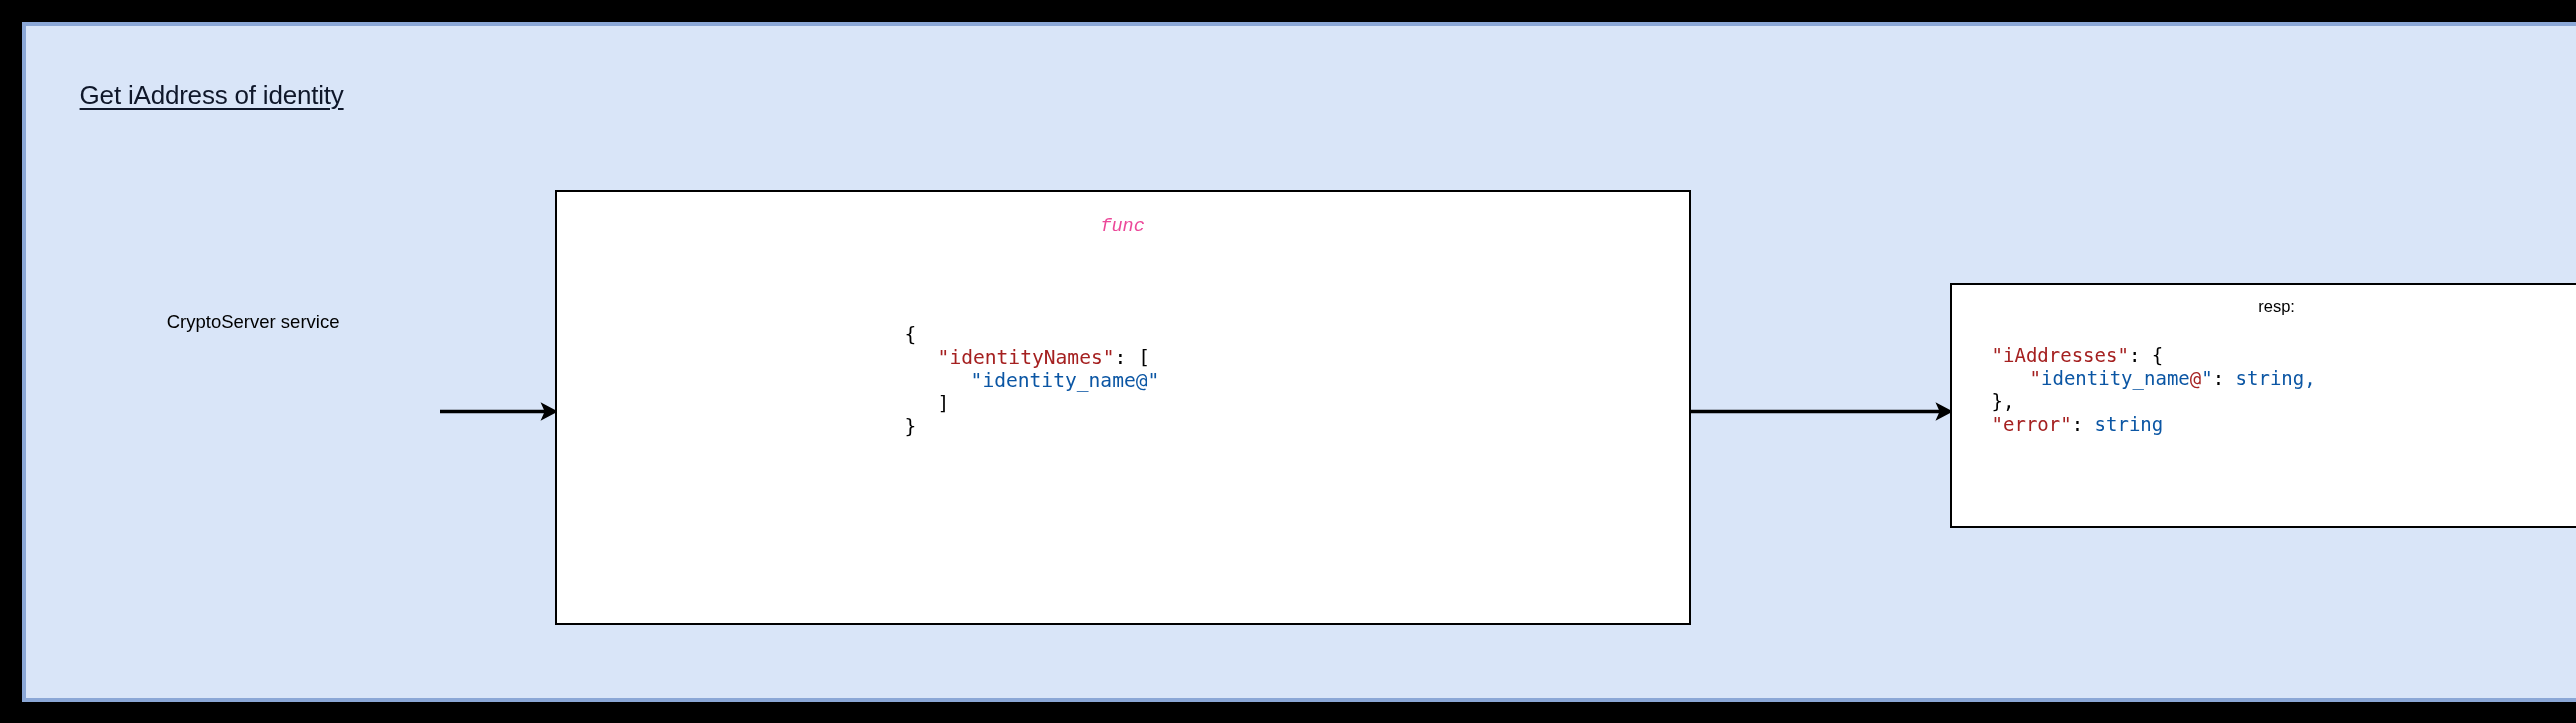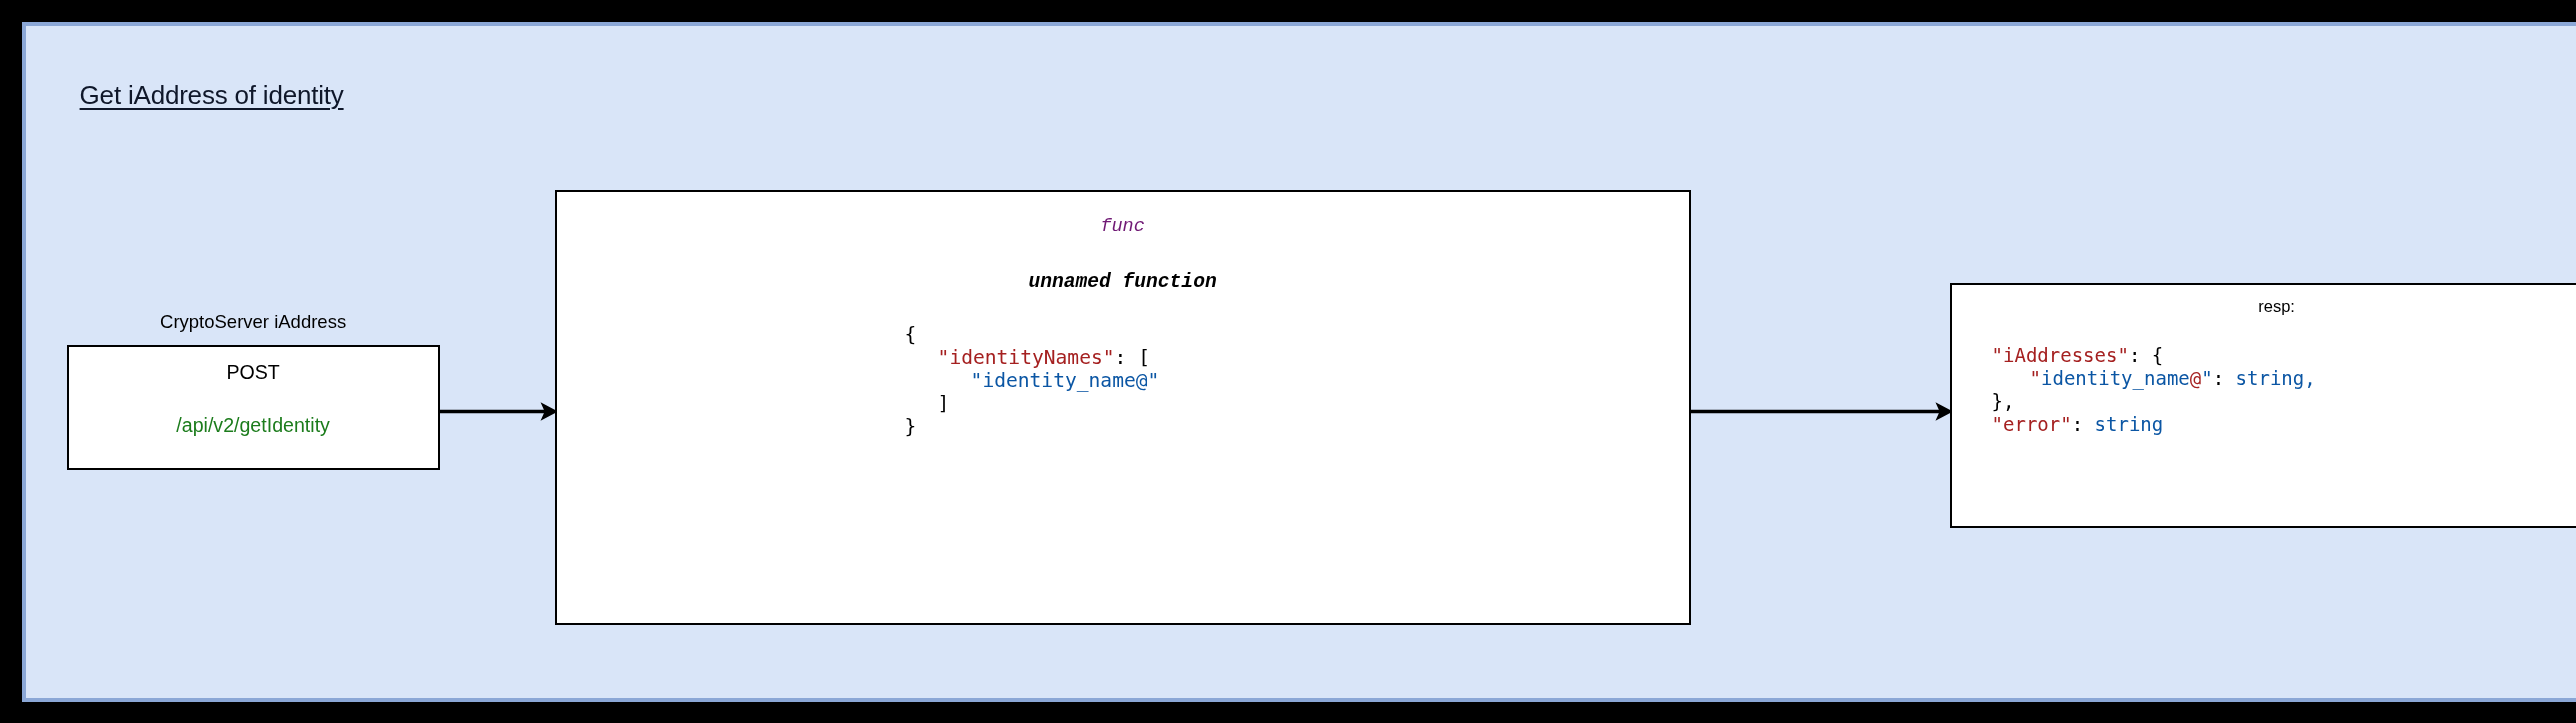--- a/index.html
+++ b/index.html
@@ -106,21 +106,21 @@
   }
   #func-kind {
     position: absolute;
     left: 0; right: 0;
     top: 26px;
     text-align: center;
     font-family: "Liberation Mono", "DejaVu Sans Mono", monospace;
     font-style: italic;
     font-size: 18.5px;
     line-height: 1;
-    color: #701a75;
+    color: #ec4899;
   }
   #func-name {
     position: absolute;
     left: 0; right: 0;
     top: 81px;
     text-align: center;
     font-family: "Liberation Mono", "DejaVu Sans Mono", monospace;
     font-style: italic;
     font-weight: bold;
     font-size: 19.6px;
@@ -182,35 +182,30 @@
 </style>
 </head>
 <body>
 
 <div id="page">
 
   <div id="canvas">
 
     <div id="title">Get iAddress of identity</div>
 
-    <div id="service-label">CryptoServer iAddress</div>
-
-    <div class="wbox" id="post-box">
-      <div id="post-method">POST</div>
-      <div id="post-path">/api/v2/getIdentity</div>
-    </div>
+    <div id="service-label">CryptoServer service</div>
+
 
     <svg class="arrow" id="arrow-request" viewBox="0 0 230 60">
       <line x1="0" y1="30" x2="209" y2="30" stroke="#000000" stroke-width="7"></line>
       <path d="M 230 30 L 196 12 L 204 30 L 196 48 Z" fill="#000000"></path>
     </svg>
 
     <div class="wbox" id="func-box">
       <div id="func-kind">func</div>
-      <div id="func-name">unnamed function</div>
 
       <div id="func-json"><span class="k-punct">{</span>
 <span style="padding-left:33px"></span><span class="k-key">"identityNames"</span><span class="k-punct">: [</span>
 <span style="padding-left:66px"></span><span class="k-val">"identity_name@"</span>
 <span style="padding-left:33px"></span><span class="k-punct">]</span>
 <span class="k-punct">}</span></div>
     </div>
 
     <svg class="arrow" id="arrow-response" viewBox="0 0 508 60">
       <line x1="0" y1="30" x2="487" y2="30" stroke="#000000" stroke-width="7"></line>

